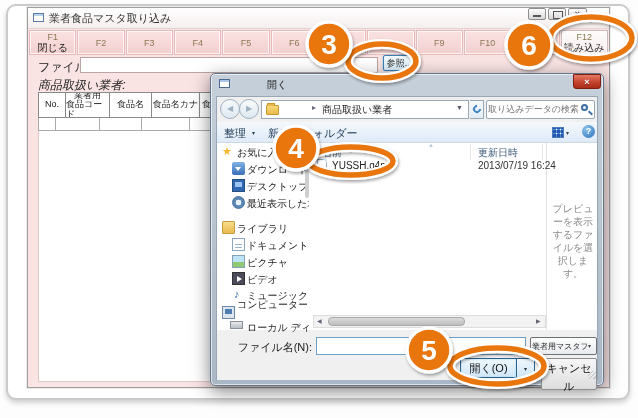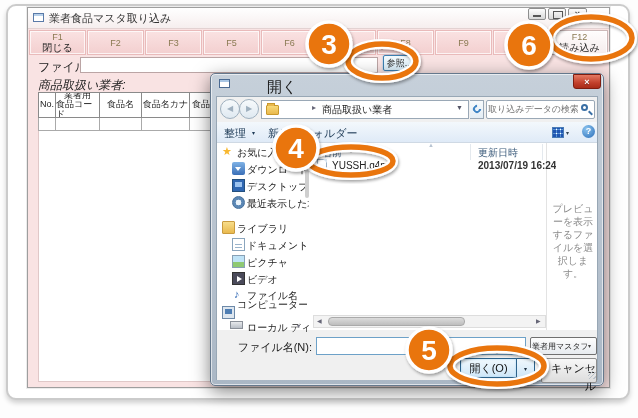--- a/index.html
+++ b/index.html
@@ -57,21 +57,21 @@
   #table-row { left:38px; top:118px; height:13px; display:flex; z-index:2; }
   .td { border:1px solid #aaa; border-left:none; border-top:none; background:#fff; }
   .td:first-child { border-left:1px solid #aaa; }
 
   
   #dialog { left:210px; top:73px; width:394px; height:313px; border-radius:5px;
             background:linear-gradient(#c6d0da,#aab7c5); border:1px solid #65788c;
             box-shadow:0 5px 18px rgba(0,0,0,.5), inset 0 0 0 1px rgba(255,255,255,.6); z-index:5; }
   .dlg-appicon { left:219px; top:79px; width:11px; height:9px; border:1px solid #4a6a92; background:#fff; z-index:7; }
   .dlg-appicon::before { content:""; position:absolute; left:0; top:0; width:9px; height:2px; background:#a9c6e4; }
-  #dlg-title { left:235px; top:78px; font-size:15px; color:#1a1a1a; z-index:7;padding-left:32px; }
+  #dlg-title { left:235px; top:78px; font-size:10px; color:#1a1a1a; z-index:7;padding-left:32px; }
   #dlg-close { left:573px; top:74px; width:28px; height:15px; background:linear-gradient(#e57a63,#c2402b 60%,#a92c18);
                border:1px solid #7e1d10; border-radius:0 0 3px 3px; color:#fff; font-size:9px; font-weight:bold;
                text-align:center; line-height:14px; z-index:7; text-shadow:0 1px 1px rgba(0,0,0,.4); }
   #dlg-inner { left:216px; top:96px; width:382px; height:284px; background:#f0f0f0; border:1px solid #98a7b5; z-index:6; }
 
   
   .navcirc { top:99px; width:20px; height:20px; border-radius:50%; border:1px solid #9fb0bf;
              background:linear-gradient(#f7fafc,#dfe9f1); color:#9fb0bf; font-size:8px;
              text-align:center; line-height:18px; z-index:8; }
   #nav-back { left:220px; } #nav-fwd { left:239px; }
@@ -140,21 +140,21 @@
   #col-name { left:322px; top:146px; font-size:10px; color:#3a5a7a; z-index:7; }
   #sort-caret { left:428px; top:142px; font-size:6px; color:#b8c4d2; z-index:7; }
   #col-date { left:478px; top:146px; font-size:10px; color:#3a5a7a; z-index:7; }
   .col-sep { top:144px; width:1px; height:16px; background:#e4e9ee; z-index:7; }
 
   #file-row { left:313px; top:158px; width:230px; height:16px; z-index:7; }
   .ic-file { left:317px; top:159px; width:10px; height:13px; background:#fff; border:1px solid #9ab0c4; z-index:8; }
   .ic-file::after { content:""; position:absolute; right:-1px; top:-1px; border:2px solid transparent;
                     border-top:2px solid #d7e4f0; border-right:2px solid #d7e4f0; }
   #file-name { left:332px; top:160px; font-size:10px; color:#222; z-index:8; }
-  #file-date { left:478px; top:160px; font-size:10px; color:#333; z-index:8;font-weight:bold; }
+  #file-date { left:478px; top:160px; font-size:10px; color:#333; z-index:8; }
 
   #preview-sep { left:546px; top:143px; width:1px; height:187px; background:#e3e3e3; z-index:7; }
   #preview-text { left:548px; top:202px; width:50px; font-size:10px; color:#8a8a8a; text-align:center;
                   word-break:break-all; line-height:13px; z-index:7; }
 
   
   #hscroll { left:313px; top:315px; width:233px; height:13px; background:#f3f3f3; border:1px solid #ddd; z-index:7; }
   .hs-arrow { top:317px; font-size:6px; color:#667; z-index:8; }
   #hs-left { left:317px; } #hs-right { left:536px; }
   #hs-thumb { left:328px; top:317px; width:137px; height:9px; border-radius:4px;
@@ -168,22 +168,22 @@
   #ftype-combo { left:530px; top:337px; width:67px; height:18px; border:1px solid #707070; border-radius:2px;
                  background:linear-gradient(#fdfdfd,#e7ebef); z-index:7; overflow:hidden; }
   #ftype-text { left:532px; top:341px; width:55px; font-size:8px; color:#222; white-space:nowrap; overflow:hidden; z-index:8; }
   .ftype-drop { left:588px; top:342px; font-size:6px; color:#444; z-index:8; }
   #open-btn { left:460px; top:358px; width:57px; height:20px; border:1px solid #2c628b; border-radius:2px 0 0 2px;
               background:linear-gradient(#f0f8fd,#cfe7f8); font-size:11px; color:#111; text-align:center;
               line-height:18px; z-index:7; box-shadow:inset 0 0 2px #9fd0f2; }
   #open-arrow { left:516px; top:358px; width:19px; height:20px; border:1px solid #2c628b; border-radius:0 2px 2px 0;
                 background:linear-gradient(#f0f8fd,#cfe7f8); font-size:6px; color:#234; text-align:center;
                 line-height:20px; z-index:7; }
-  #cancel-btn { left:541px; top:358px; width:56px; height:25px; border:1px solid #8e8e8e; border-radius:2px;
-                background:linear-gradient(#f7f7f7,#dddddd); font-size:11px; color:#111; text-align:right;
+  #cancel-btn { left:541px; top:358px; width:56px; height:32px; border:1px solid #8e8e8e; border-radius:2px;
+                background:linear-gradient(#f7f7f7,#dddddd); font-size:11px; color:#111; text-align:center;
                 line-height:18px; z-index:7; }
   #grip { left:588px; top:371px; width:8px; height:8px; z-index:7;
           background:repeating-linear-gradient(135deg,#b9c2cb 0 1px,transparent 1px 3px); }
 
   
   #annot { left:0; top:0; width:638px; height:418px; z-index:10; pointer-events:none; }
   .disc-num { font-family:"Liberation Sans","DejaVu Sans",sans-serif; font-weight:bold; font-size:28px; fill:#fff; }
 </style>
 </head>
 <body>
@@ -204,52 +204,58 @@
         <span class="k">F1</span>
         <span class="lbl">閉じる</span>
       </div>
     <div class="fk">
         <span class="k">F2</span>
       </div>
     <div class="fk">
         <span class="k">F3</span>
       </div>
     <div class="fk">
+        <span class="k">F4</span>
+      </div>
+    <div class="fk">
         <span class="k">F5</span>
       </div>
     <div class="fk">
         <span class="k">F6</span>
       </div>
     <div class="fk">
         <span class="k">F7</span>
       </div>
     <div class="fk">
         <span class="k">F8</span>
       </div>
     <div class="fk">
         <span class="k">F9</span>
+      </div>
+    <div class="fk">
+        <span class="k">F10</span>
       </div>
     <div class="fk">
         <span class="k">F11</span>
       </div>
     <div class="fk fk-white">
         <span class="k">F12</span>
         <span class="lbl">読み込み</span>
       </div>
   </div>
 
   <div id="file-label" class="abs nowrap">ファイル</div>
   <input id="file-input" class="abs" type="text" value="" style="">
   <div id="browse-btn" class="abs">参照...</div>
 
   <div id="section-label" class="abs nowrap">商品取扱い業者:</div>
 
   <div id="table-area" class="abs"></div>
   <div id="table-head" class="abs">
-    <div class="th" style="width:18px">No.</div>
+    <div class="th" style="width:28px">No.</div>
     <div class="th" style="width:44px">
       <span>業者用</span>
       <span>食品コード</span>
     </div>
     <div class="th" style="width:42px">食品名</div>
     <div class="th" style="width:48px">食品名カナ</div>
     <div class="th" style="width:50px">食品小分類</div>
     <div class="th" style="width:28px">加工</div>
   </div>
   <div id="table-row" class="abs">
@@ -302,21 +308,21 @@
   <div class="abs side-item lvl1" style="top:197px;">最近表示した場所</div>
   <div class="abs sicon ic-lib" style="left:222px;top:221px;"></div>
   <div class="abs side-item lvl0" style="top:222px;">ライブラリ</div>
   <div class="abs sicon ic-doc" style="left:232px;top:238px;"></div>
   <div class="abs side-item lvl1" style="top:239px;">ドキュメント</div>
   <div class="abs sicon ic-pic" style="left:232px;top:255px;"></div>
   <div class="abs side-item lvl1" style="top:256px;">ピクチャ</div>
   <div class="abs sicon ic-video" style="left:232px;top:272px;"></div>
   <div class="abs side-item lvl1" style="top:273px;">ビデオ</div>
   <span class="abs ic-music" style="left:234px;top:288px;">♪</span>
-  <div class="abs side-item lvl1" style="top:289px;">ファイル名</div>
+  <div class="abs side-item lvl1" style="top:289px;">ミュージック</div>
   <div class="abs sicon ic-computer" style="left:222px;top:306px;"></div>
   <div class="abs side-item lvl0" style="top:298px;">コンピューター</div>
   <div class="abs sicon ic-disk" style="left:230px;top:318px;width:13px;"></div>
   <div class="abs side-item lvl1" style="top:321px;">ローカル ディス</div>
   <div id="side-scroll" class="abs"></div>
   <div id="side-down" class="abs">▾</div>
 
   <div id="col-name" class="abs nowrap">名前</div>
   <div id="sort-caret" class="abs">▲</div>
   <div id="col-date" class="abs nowrap">更新日時</div>

